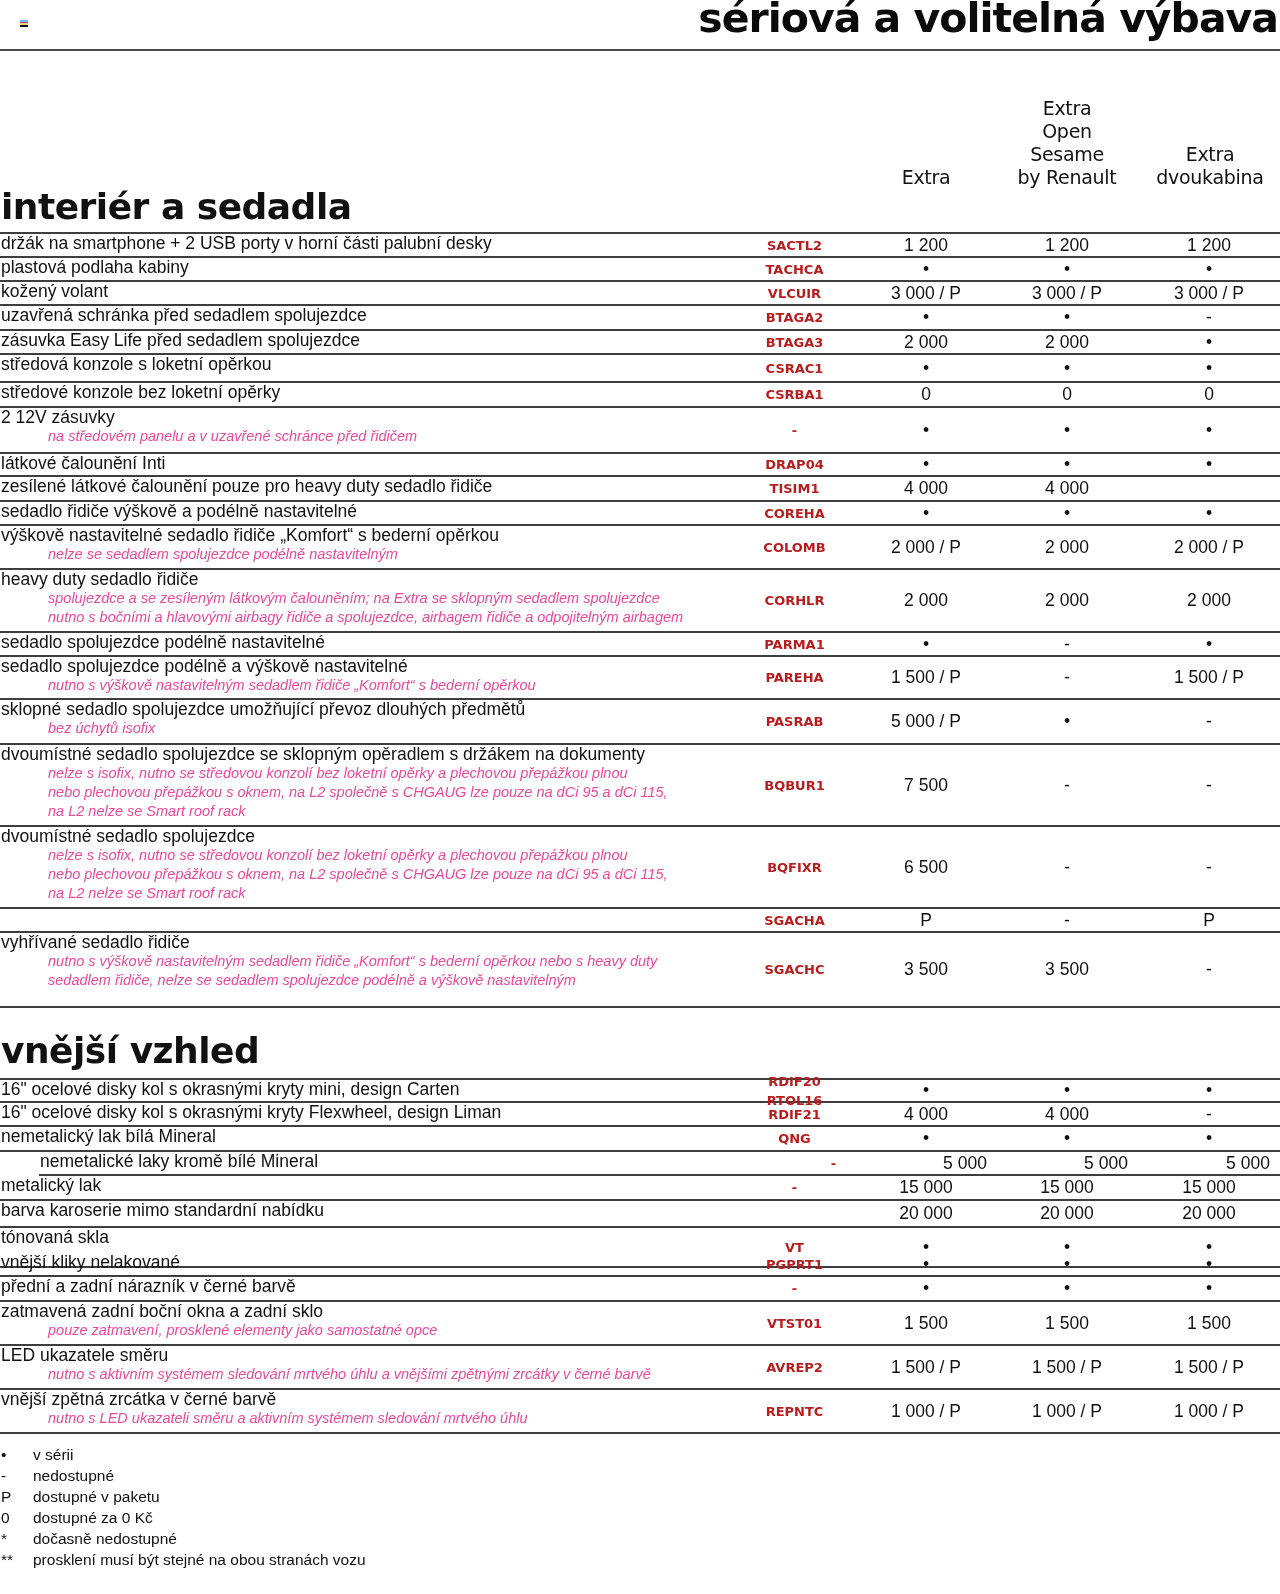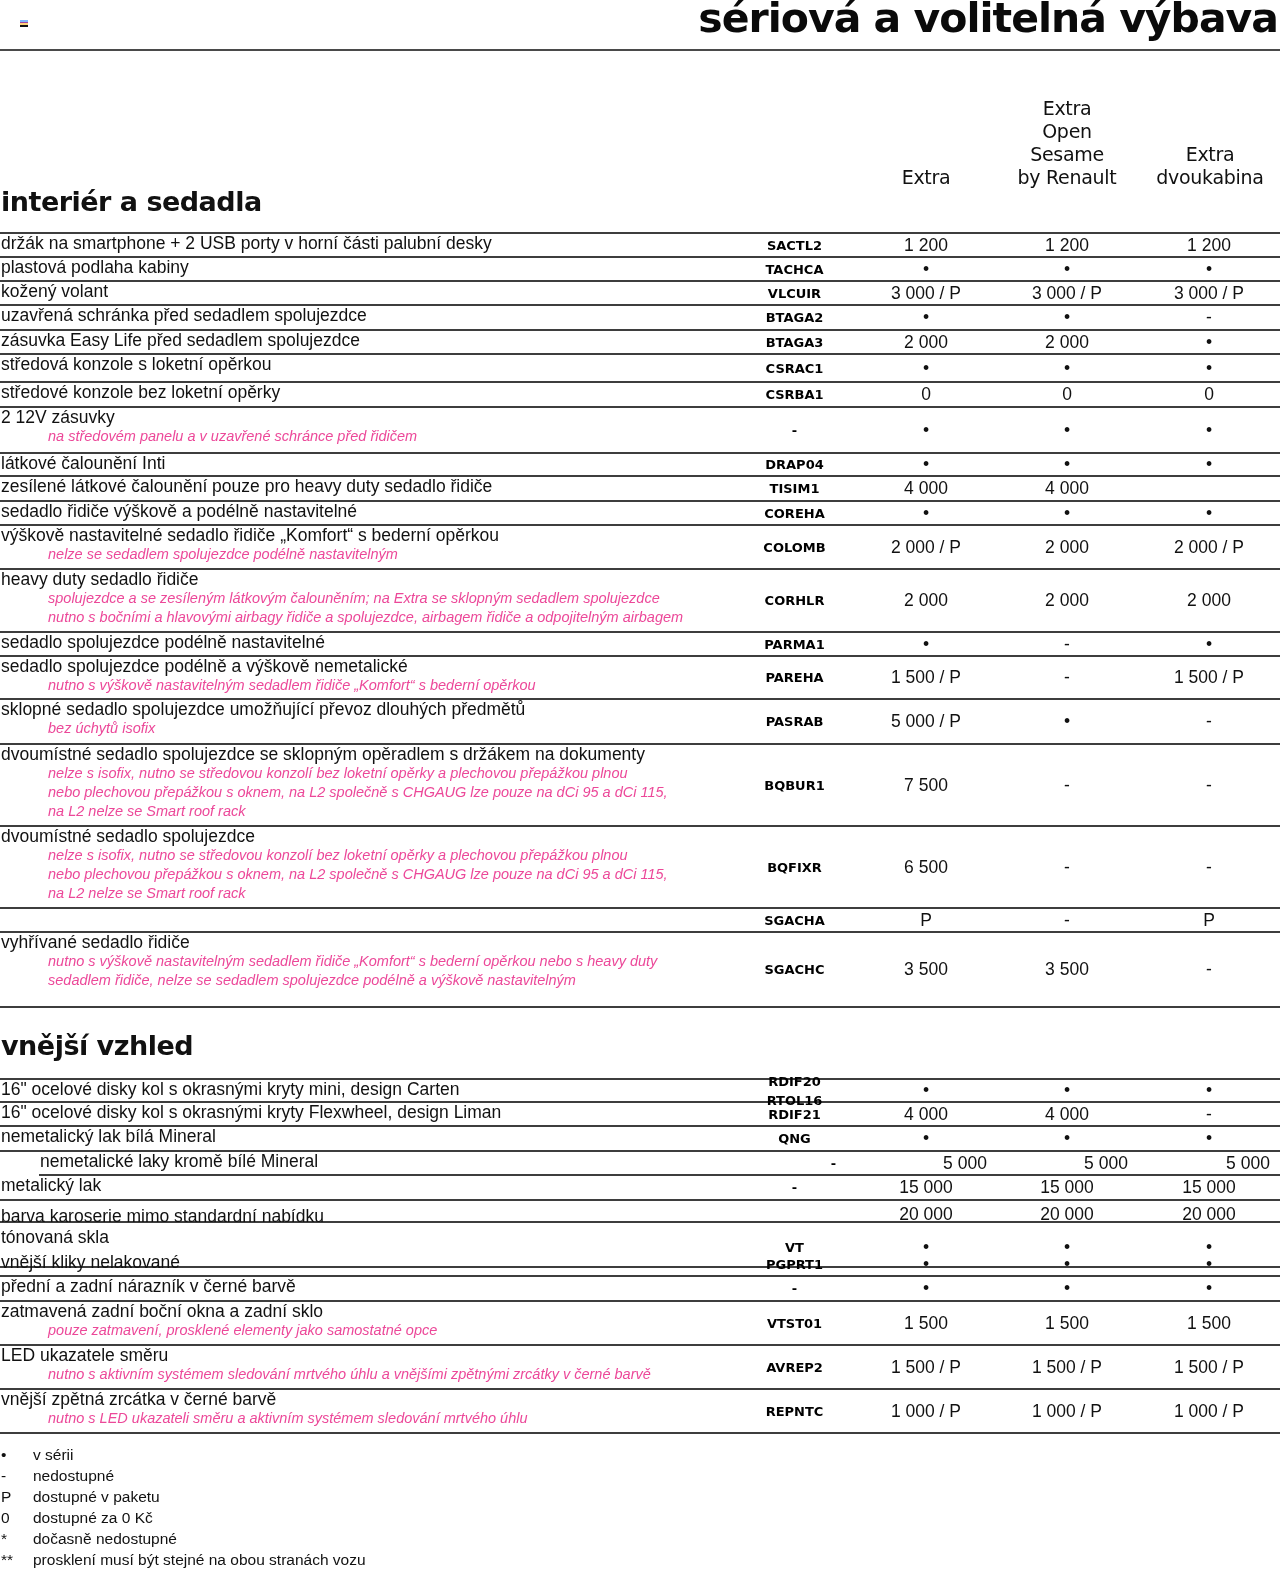--- a/index.html
+++ b/index.html
@@ -5,28 +5,28 @@
   * { box-sizing: border-box; margin: 0; padding: 0; }
   html, body { width: 1280px; height: 1594px; background: #ffffff; overflow: hidden; }
   body { position: relative; font-family: "DejaVu Sans", sans-serif; color: #111111; }
 
   .logo { position: absolute; left: 20px; top: 20px; width: 8px; height: 7px; }
   .logo span { display: block; height: 2px; width: 8px; }
   .title { position: absolute; right: 2px; top: -6px; font-family: "DejaVu Sans", sans-serif; font-weight: bold; font-size: 41px; letter-spacing: -1px; color: #0a0a0a; white-space: nowrap; }
   .top-rule { position: absolute; left: 0; right: 0; top: 49px; height: 2px; background: #4a4a4a; }
 
   .col-head { position: absolute; font-family: "DejaVu Sans", sans-serif; font-weight: normal; font-size: 19px; line-height: 23px; text-align: center; color: #111; width: 140px; letter-spacing: -0.3px; }
-  .section-title { position: absolute; left: 1px; font-family: "DejaVu Sans", sans-serif; font-weight: bold; font-size: 27px; letter-spacing: -0.5px; color: #111; white-space: nowrap; }
+  .section-title { position: absolute; left: 1px; font-family: "DejaVu Sans", sans-serif; font-weight: bold; font-size: 36px; letter-spacing: -0.5px; color: #111; white-space: nowrap; }
 
   .table { position: absolute; left: 0; width: 1280px; }
   .row { position: absolute; left: 0; width: 1280px; border-bottom: 2px solid #3e3e3e; }
   .row .label { position: absolute; left: 1px; top: 0; width: 740px; font-family: "Liberation Sans", sans-serif; font-size: 17.5px; line-height: 19px; color: #111; }
   .row .label .main { display: block; white-space: nowrap; }
   .row .label .note { display: block; font-style: italic; font-size: 14.5px; line-height: 19px; color: #ec4899; white-space: nowrap; margin-left: 47px; }
-  .row .code { position: absolute; left: 742px; width: 105px; top: 0; bottom: 0; display: flex; align-items: center; justify-content: center; text-align: center; font-family: "DejaVu Sans", sans-serif; font-weight: bold; font-size: 13px; line-height: 19px; color: #000000; }
+  .row .code { position: absolute; left: 742px; width: 105px; top: 0; bottom: 0; display: flex; align-items: center; justify-content: center; text-align: center; font-family: "DejaVu Sans", sans-serif; font-weight: bold; font-size: 13px; line-height: 19px; color: #b91c1c; }
   .row .val { position: absolute; width: 140px; top: 0; bottom: 0; display: flex; align-items: center; justify-content: center; font-family: "Liberation Sans", sans-serif; font-size: 17.5px; color: #111; white-space: nowrap; }
   .row .v1 { left: 856px; }
   .row .v2 { left: 997px; }
   .row .v3 { left: 1139px; }
   .rule-head { position: absolute; left: 0; width: 1280px; height: 2px; background: #3e3e3e; }
 
   .legend { position: absolute; left: 0; top: 1444px; }
   .legend-item { position: relative; height: 21px; font-family: "Liberation Sans", sans-serif; font-size: 15.5px; line-height: 21px; color: #111; }
   .legend-item .sym { position: absolute; left: 1px; width: 28px; }
   .legend-item .desc { position: absolute; left: 33px; white-space: nowrap; }
@@ -186,21 +186,21 @@
       <div class="label">
         <span class="main">sedadlo spolujezdce podélně nastavitelné</span>
       </div>
       <div class="code">PARMA1</div>
       <div class="val v1">•</div>
       <div class="val v2">-</div>
       <div class="val v3">•</div>
     </div>
     <div class="row" style="top: 423px; height: 43px;">
       <div class="label">
-        <span class="main">sedadlo spolujezdce podélně a výškově nemetalické</span>
+        <span class="main">sedadlo spolujezdce podélně a výškově nastavitelné</span>
         <span class="note">nutno s výškově nastavitelným sedadlem řidiče „Komfort“ s bederní opěrkou</span>
       </div>
       <div class="code">PAREHA</div>
       <div class="val v1">1 500 / P</div>
       <div class="val v2">-</div>
       <div class="val v3">1 500 / P</div>
     </div>
     <div class="row" style="top: 466px; height: 45px;">
       <div class="label">
         <span class="main">sklopné sedadlo spolujezdce umožňující převoz dlouhých předmětů</span>
@@ -301,21 +301,21 @@
     </div>
     <div class="row" style="top: 96px; height: 25px;">
       <div class="label">
         <span class="main">metalický lak</span>
       </div>
       <div class="code">-</div>
       <div class="val v1">15 000</div>
       <div class="val v2">15 000</div>
       <div class="val v3">15 000</div>
     </div>
-    <div class="row" style="top: 127px; height: 16px;">
+    <div class="row" style="top: 121px; height: 27px;">
       <div class="label">
         <span class="main">barva karoserie mimo standardní nabídku</span>
       </div>
       <div class="code"></div>
       <div class="val v1">20 000</div>
       <div class="val v2">20 000</div>
       <div class="val v3">20 000</div>
     </div>
     <div class="row" style="top: 148px; height: 40px;">
       <div class="label">

